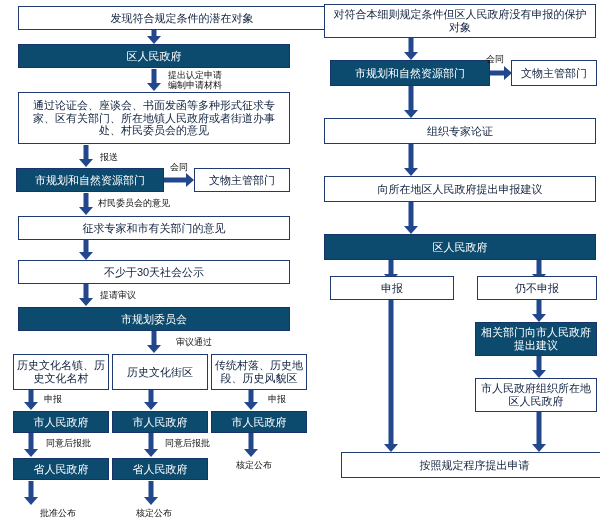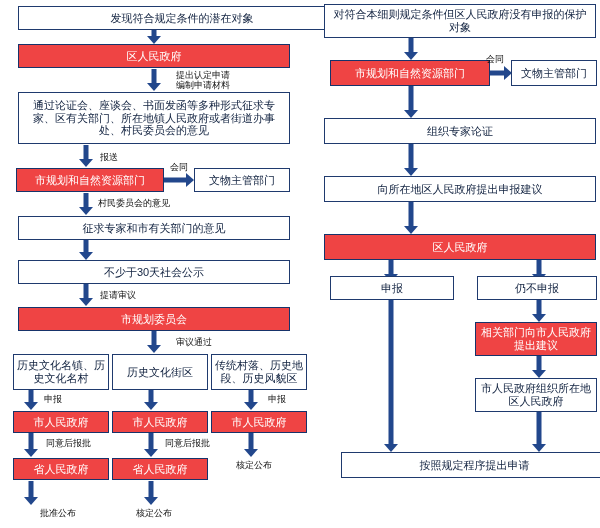--- a/index.html
+++ b/index.html
@@ -10,21 +10,21 @@
   }
   .canvas{position:absolute;left:0;top:0;width:600px;height:528px;}
   .box{
     position:absolute;box-sizing:border-box;
     display:flex;align-items:center;justify-content:center;
     text-align:center;line-height:1.18;
     border:1px solid #1f3a6e;
     font-size:11px;
   }
   .light{background:#ffffff;color:#10213f;}
-  .dark{background:#ef4444;color:#ffffff;border-color:#17336a;}
+  .dark{background:#0c4a6e;color:#ffffff;border-color:#17336a;}
   .lbl{
     position:absolute;font-size:9px;color:#111;
     line-height:1.15;text-align:center;white-space:pre;
   }
   .arrow{position:absolute;}
   .arrow .stem{position:absolute;background:#22478c;}
   .arrow .head{position:absolute;width:0;height:0;}
   .v .stem{left:50%;transform:translateX(-50%);width:5px;}
   .v .head{left:50%;transform:translateX(-50%);
     border-left:7px solid transparent;border-right:7px solid transparent;}
@@ -38,21 +38,21 @@
 <body>
 
 <div class="canvas">
 
   <div class="box light" style="left:18px;top:6px;width:328px;height:24px;">发现符合规定条件的潜在对象</div>
   <div class="arrow v down" style="left:143px;top:30px;width:22px;height:14px;">
     <div class="stem" style="top:0;height:8px;"></div>
       <div class="head"></div>
   </div>
   <div class="box dark" style="left:18px;top:44px;width:272px;height:24px;">区人民政府</div>
-  <div class="lbl" style="left:176px;top:70px;">提出认定申请
+  <div class="lbl" style="left:168px;top:70px;">提出认定申请
 编制申请材料</div>
   <div class="arrow v down" style="left:143px;top:69px;width:22px;height:22px;">
     <div class="stem" style="top:0;height:15px;"></div>
       <div class="head"></div>
   </div>
   <div class="box light" style="left:18px;top:92px;width:272px;height:52px;padding:2px 6px;">通过论证会、座谈会、书面发函等多种形式征求专家、区有关部门、所在地镇人民政府或者街道办事处、村民委员会的意见</div>
   <div class="lbl" style="left:100px;top:152px;">报送</div>
   <div class="arrow v down" style="left:75px;top:145px;width:22px;height:22px;">
     <div class="stem" style="top:0;height:15px;"></div>
       <div class="head"></div>

